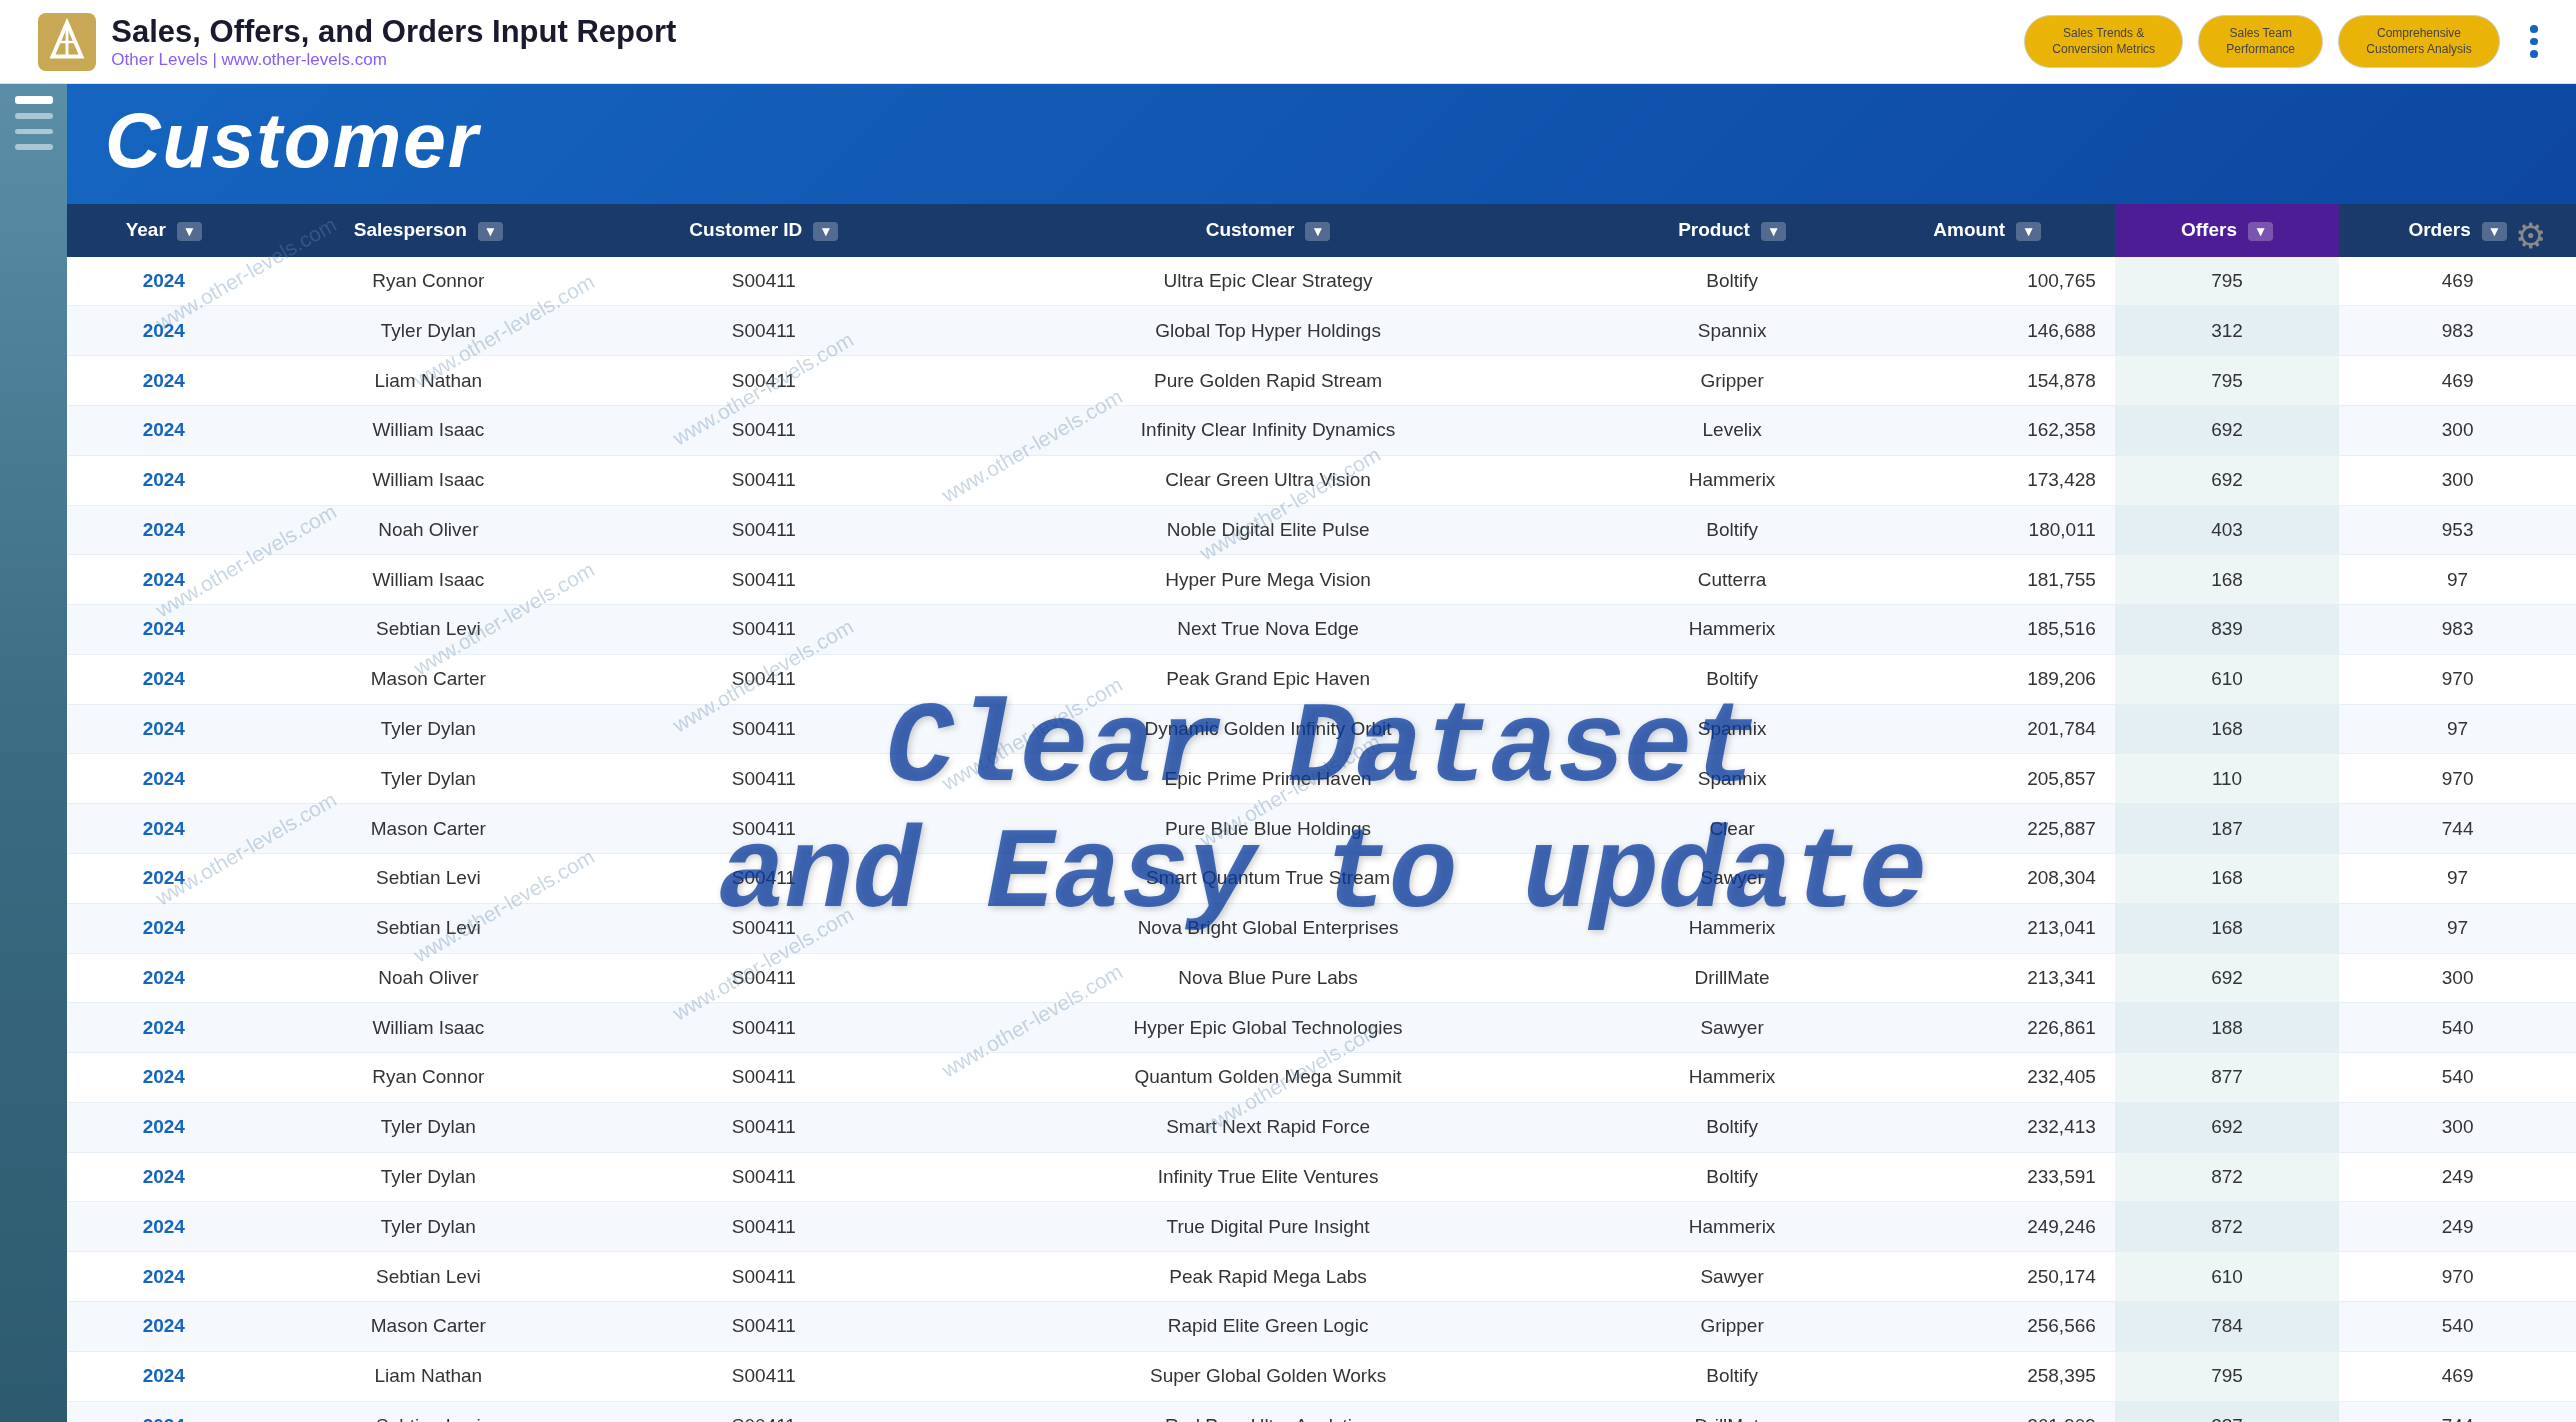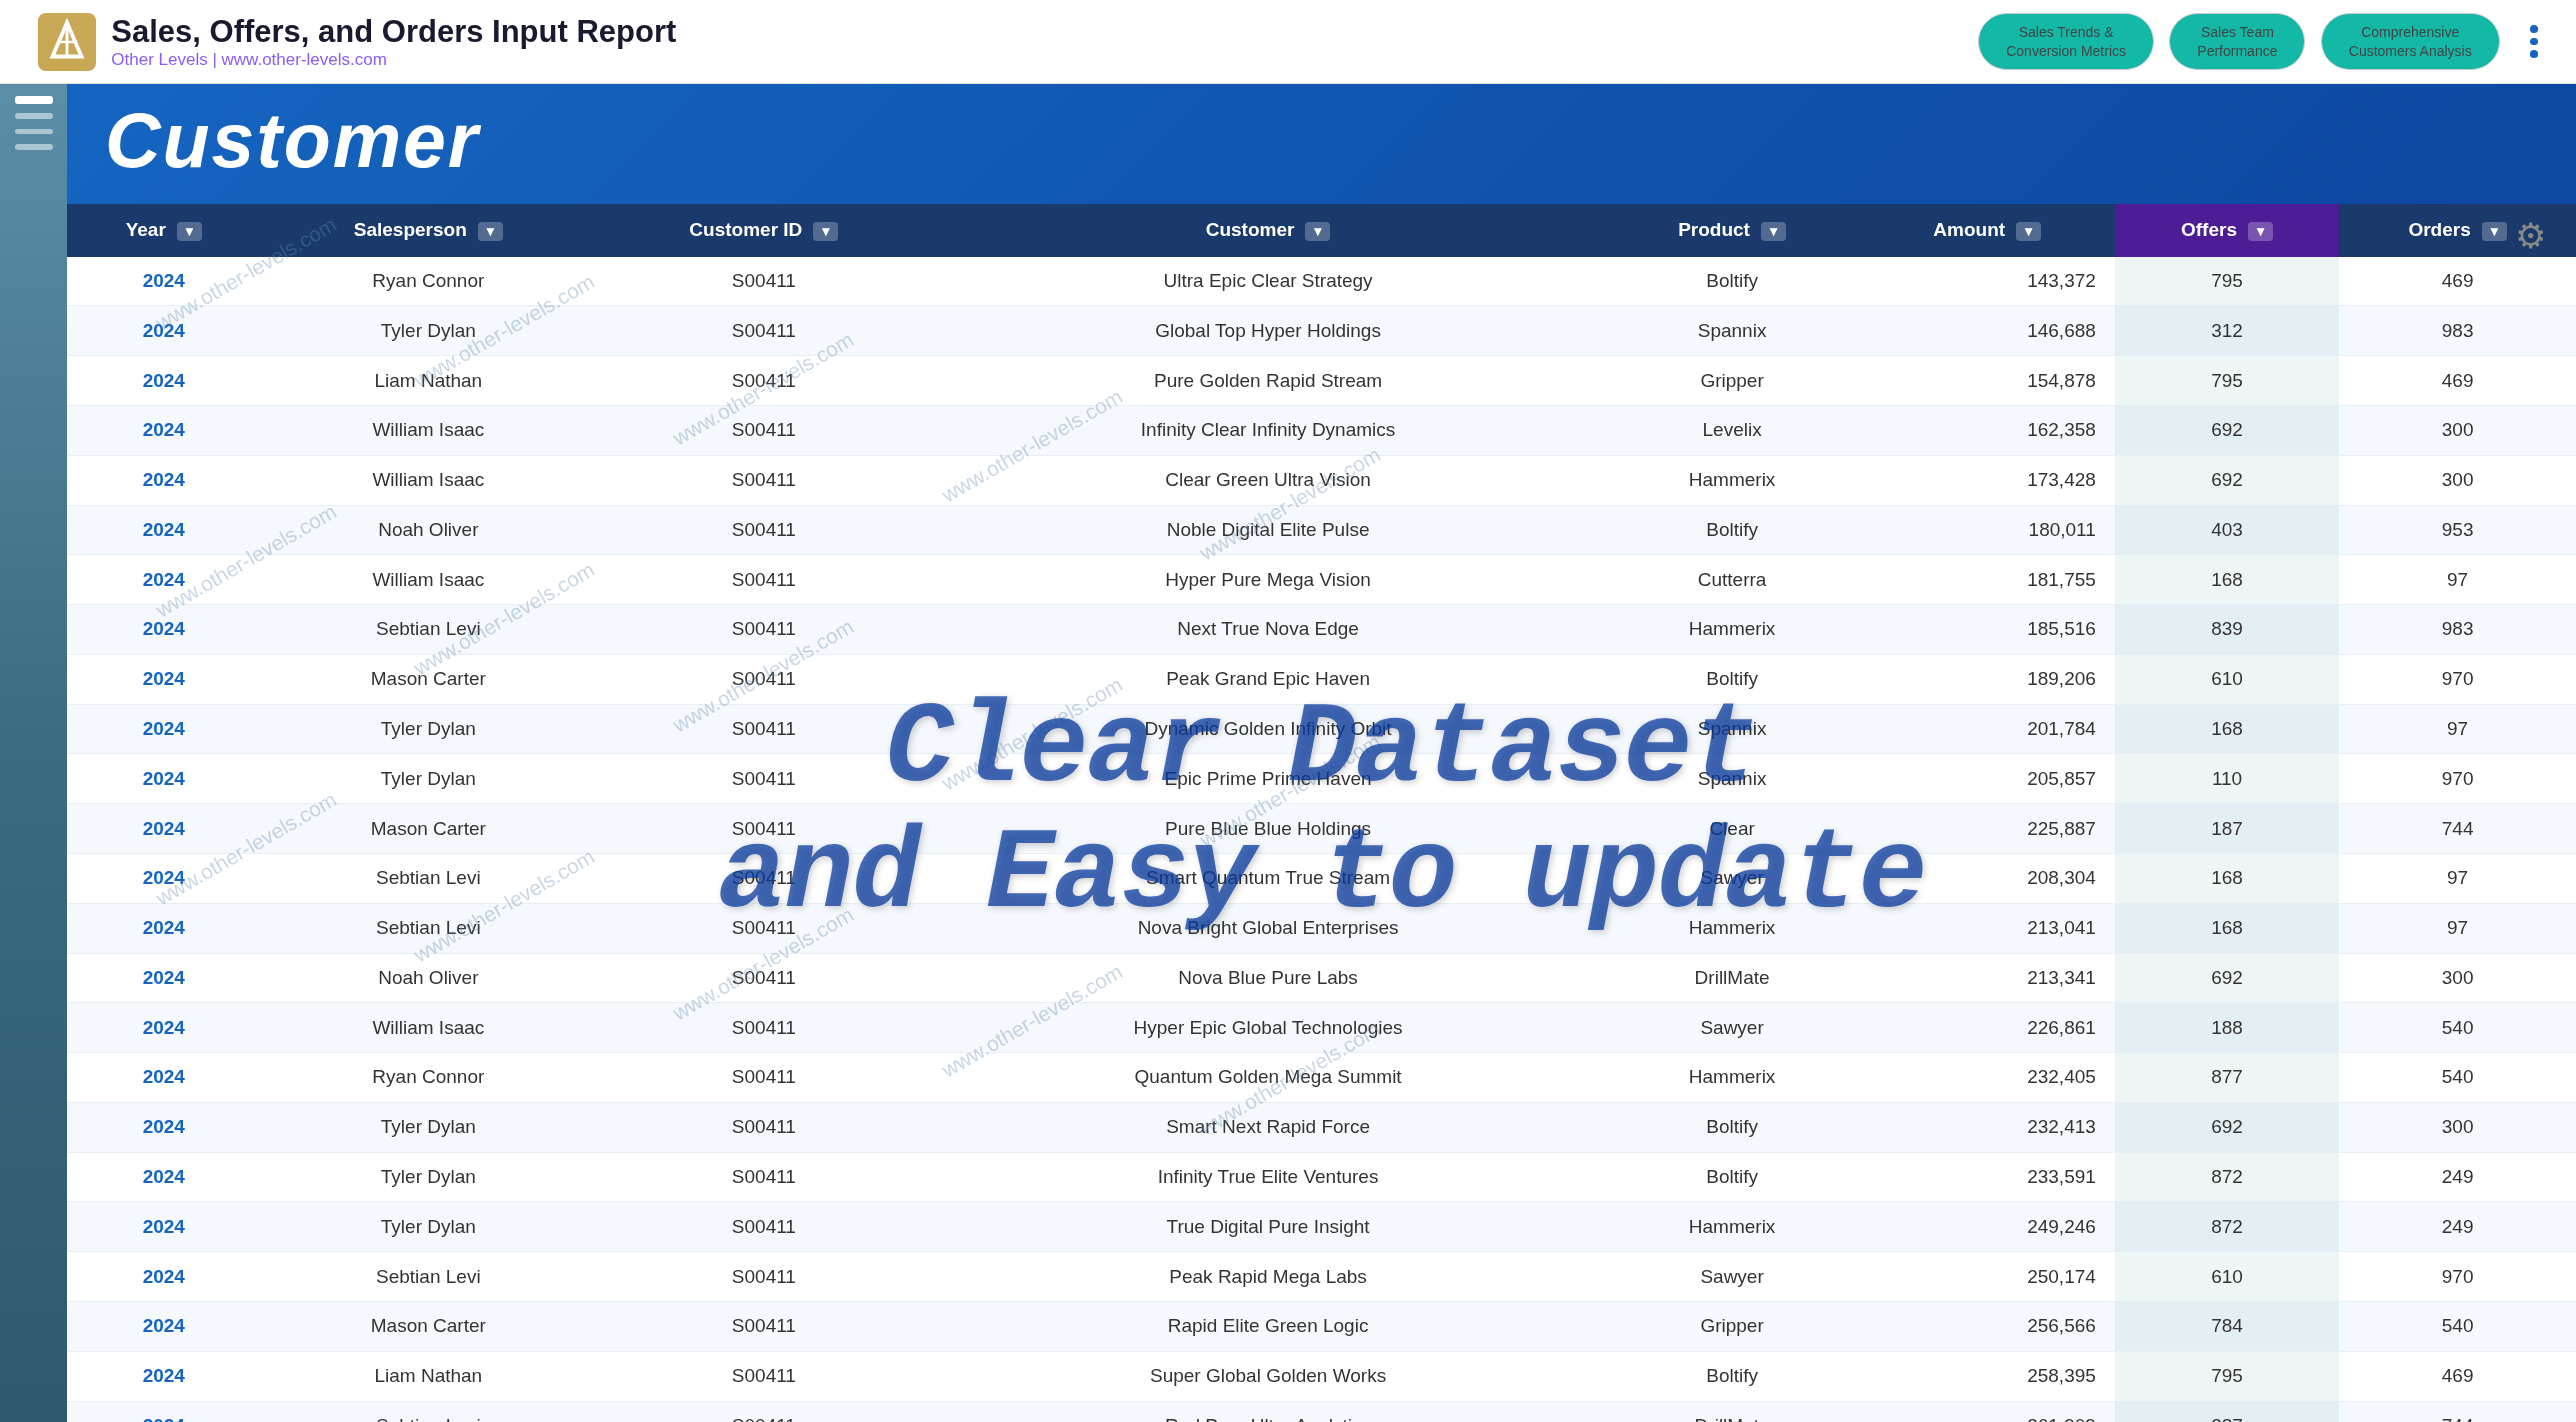--- a/index.html
+++ b/index.html
@@ -44,23 +44,23 @@
     }
     .nav-tabs {
       display: flex;
       gap: 15.3px;
       align-items: center;
     }
     .nav-tab {
       border: 1.4px solid #ccc;
       border-radius: 29px;
       padding: 9.6px 27px;
-      font-size: 14px;
+      font-size: 12px;
       color: #444;
-      background: #14b8a6;
+      background: #eab308;
       cursor: pointer;
       text-align: center;
       line-height: 1.3;
     }
     .nav-dots {
       margin-left: 15.3px;
       display: flex;
       flex-direction: column;
       gap: 4.8px;
       cursor: pointer;
@@ -355,21 +355,21 @@
           </th>
         </tr>
       </thead>
       <tbody id="table-body">
       <tr>
             <td class="year-col">2024</td>
             <td>Ryan Connor</td>
             <td>S00411</td>
             <td>Ultra Epic Clear Strategy</td>
             <td>Boltify</td>
-            <td class="amount-col">143,372</td>
+            <td class="amount-col">100,765</td>
             <td class="offers-col">795</td>
             <td>469</td>
           </tr>
           <tr>
             <td class="year-col">2024</td>
             <td>Tyler Dylan</td>
             <td>S00411</td>
             <td>Global Top Hyper Holdings</td>
             <td>Spannix</td>
             <td class="amount-col">146,688</td>

